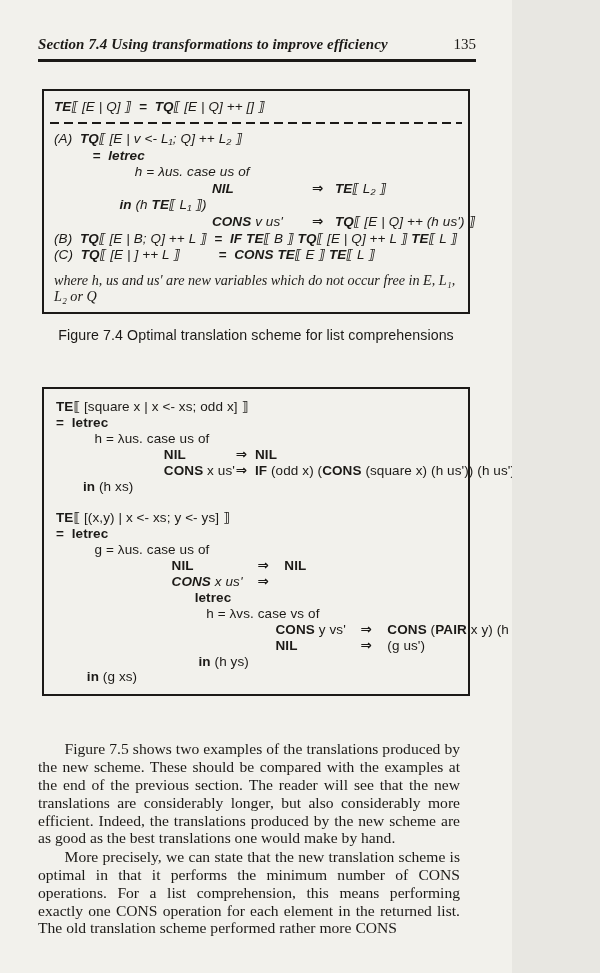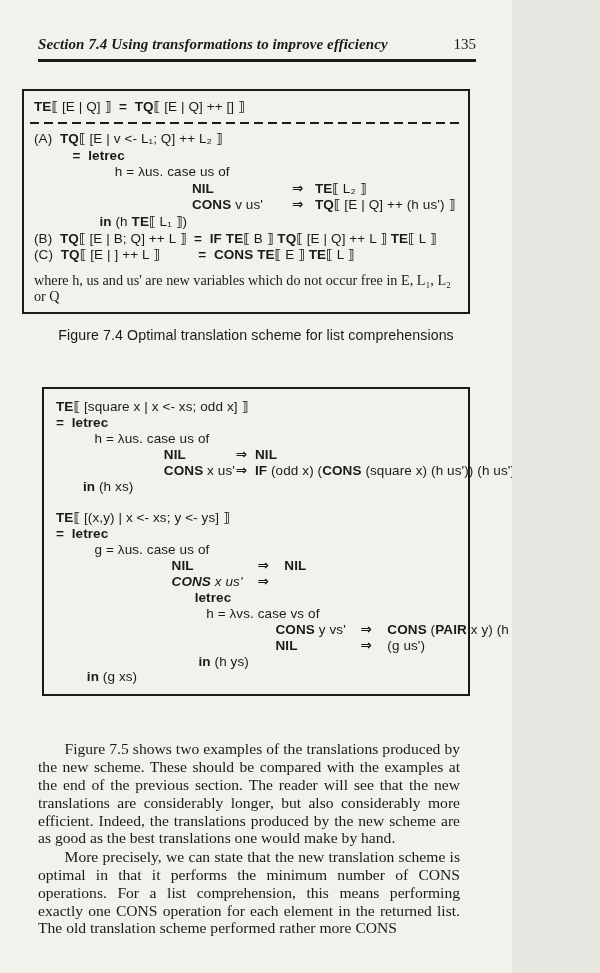--- a/index.html
+++ b/index.html
@@ -30,21 +30,21 @@
   .hdr-rule{
     margin-top:6px;height:2.5px;background:var(--ink);
   }
   
   .figbox{
     border:2px solid var(--ink);
     padding:8px 10px 7px 10px;
     font-family:"Liberation Sans","DejaVu Sans",sans-serif;
     font-size:13.5px;
   }
-  .figbox1{margin:27px 42px 0 22px;}
+  .figbox1{margin:27px 42px 0 42px;font-style:italic;}
   .figbox2{margin:44px 42px 12px 42px;padding:10px 10px 9px 12px;}
   .code-line{
     white-space:pre;
     line-height:16.6px;
     letter-spacing:.1px;
   }
   .figbox2 .code-line{line-height:15.9px;}
   .code-line .b{font-weight:700;}
   .code-line .col{display:inline-block;}
   .code-line.note{
@@ -92,22 +92,22 @@
     <div class="hdr-rule"></div>
   </div>
 
   <div class="figbox figbox1">
       <div class="code-line"><span class="b">TE⟦</span><span> [E | Q] </span><span class="b">⟧</span><span>  </span><span class="b">=</span><span>  </span><span class="b">TQ⟦</span><span> [E | Q] ++ [] </span><span class="b">⟧</span></div>
       <div class="dash-rule"></div>
       <div class="code-line"><span>(A)  </span><span class="b">TQ⟦</span><span> [E | v &lt;- L₁; Q] ++ L₂ </span><span class="b">⟧</span></div>
       <div class="code-line"><span>          </span><span class="b">=</span><span>  </span><span class="b">letrec</span></div>
       <div class="code-line"><span>                     h = λus. case us of</span></div>
       <div class="code-line"><span>                                         </span><span class="col" style="min-width: 100px;"><span class="b">NIL</span></span><span class="b">⇒</span><span>   </span><span class="b">TE⟦</span><span> L₂ </span><span class="b">⟧</span></div>
+      <div class="code-line"><span>                 </span><span class="b">in</span><span> (h </span><span class="b">TE⟦</span><span> L₁ </span><span class="b">⟧</span><span>)</span></div>
       <div class="code-line"><span>                                         </span><span class="col" style="min-width: 100px;"><span class="b">CONS</span><span> v us'</span></span><span class="b">⇒</span><span>   </span><span class="b">TQ⟦</span><span> [E | Q] ++ (h us') </span><span class="b">⟧</span></div>
-      <div class="code-line"><span>                 </span><span class="b">in</span><span> (h </span><span class="b">TE⟦</span><span> L₁ </span><span class="b">⟧</span><span>)</span></div>
       <div class="code-line"><span>(B)  </span><span class="b">TQ⟦</span><span> [E | B; Q] ++ L </span><span class="b">⟧</span><span>  </span><span class="b">=</span><span>  </span><span class="b">IF</span><span> </span><span class="b">TE⟦</span><span> B </span><span class="b">⟧</span><span> </span><span class="b">TQ⟦</span><span> [E | Q] ++ L </span><span class="b">⟧</span><span> </span><span class="b">TE⟦</span><span> L </span><span class="b">⟧</span></div>
       <div class="code-line"><span>(C)  </span><span class="b">TQ⟦</span><span> [E | ] ++ L </span><span class="b">⟧</span><span>          </span><span class="b">=</span><span>  </span><span class="b">CONS</span><span> </span><span class="b">TE⟦</span><span> E </span><span class="b">⟧</span><span> </span><span class="b">TE⟦</span><span> L </span><span class="b">⟧</span></div>
       <div class="code-line note"><span>where h, us and us' are new variables which do not occur free in E, L₁, L₂ or Q</span></div>
     </div>
   <div class="caption">Figure 7.4  Optimal translation scheme for list comprehensions</div>
 
   <div class="figbox figbox2">
       <div class="code-line"><span class="b">TE⟦</span><span> [square x | x &lt;- xs; odd x] </span><span class="b">⟧</span></div>
       <div class="code-line"><span class="b">=</span><span>  </span><span class="b">letrec</span></div>
       <div class="code-line"><span>          h = λus. case us of</span></div>

